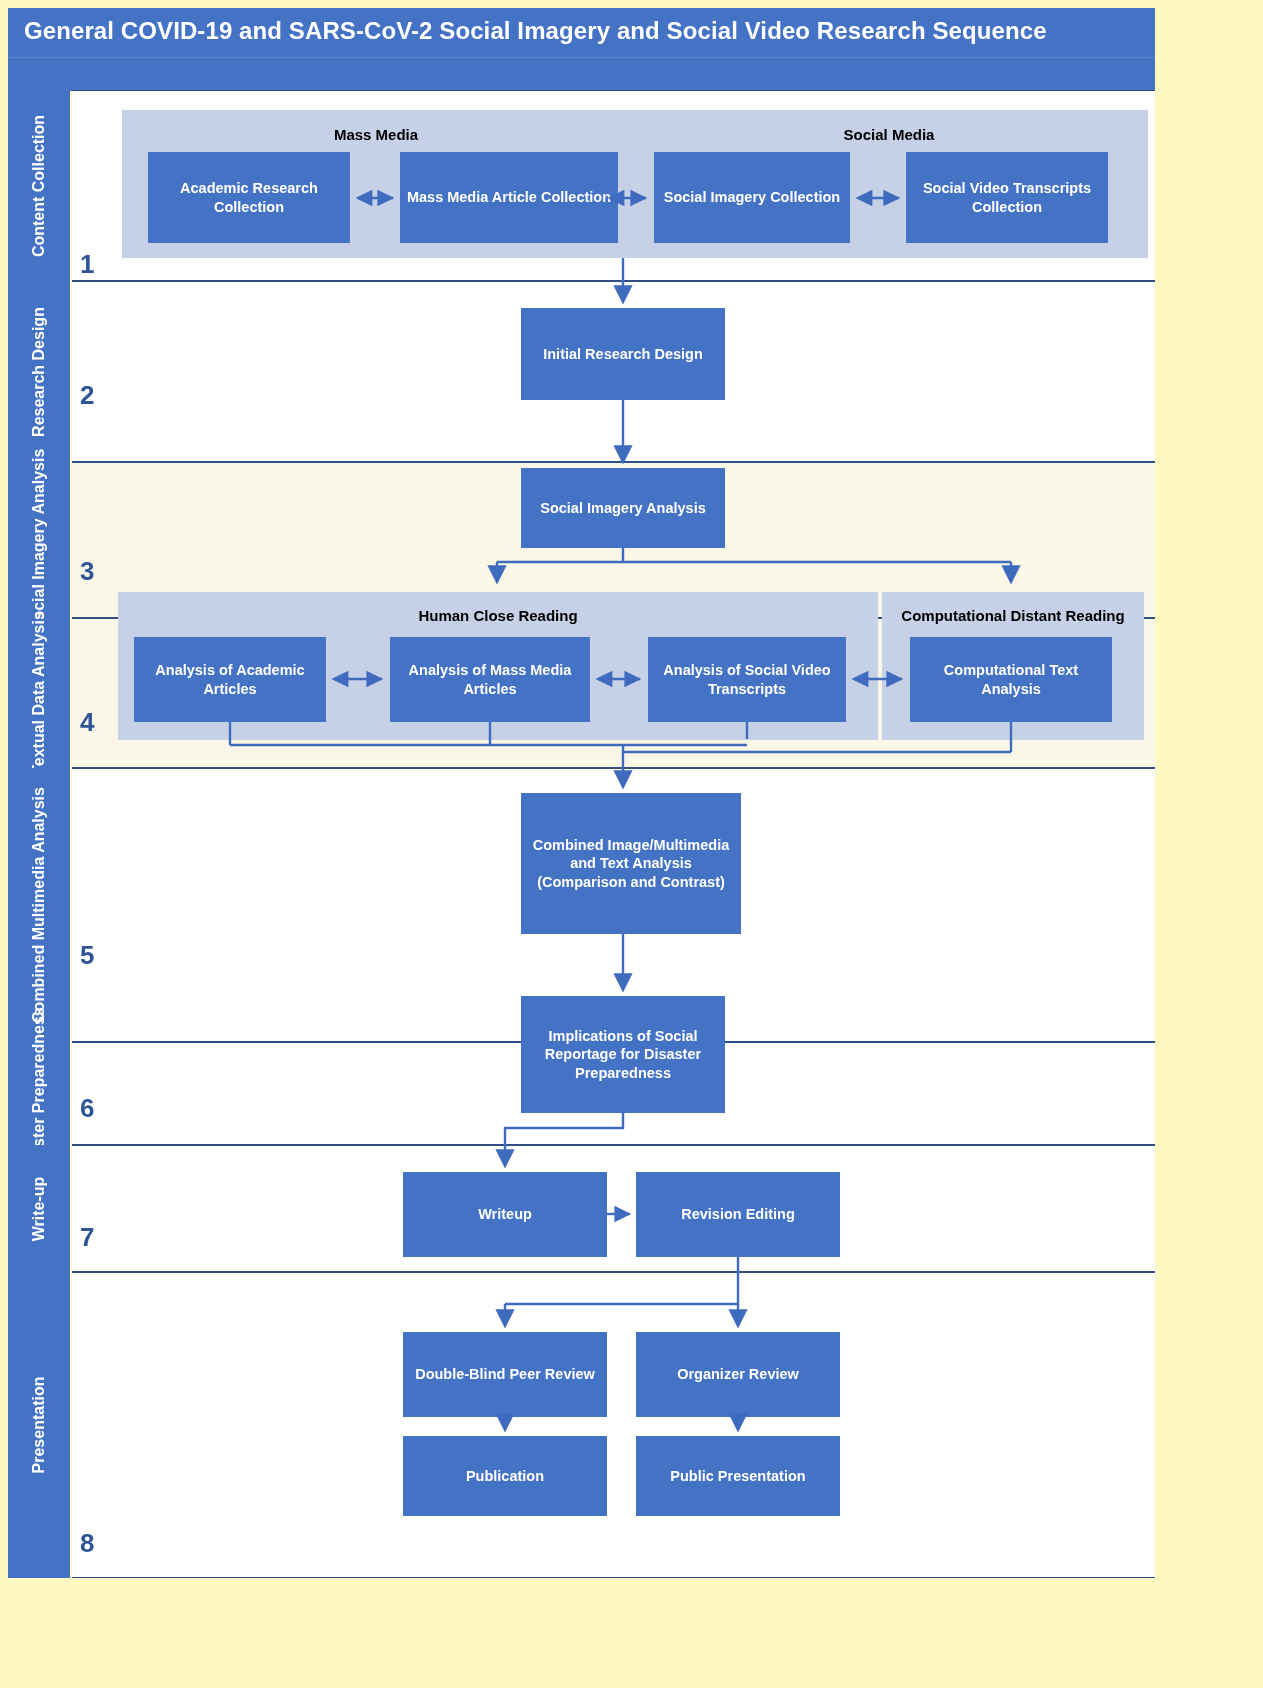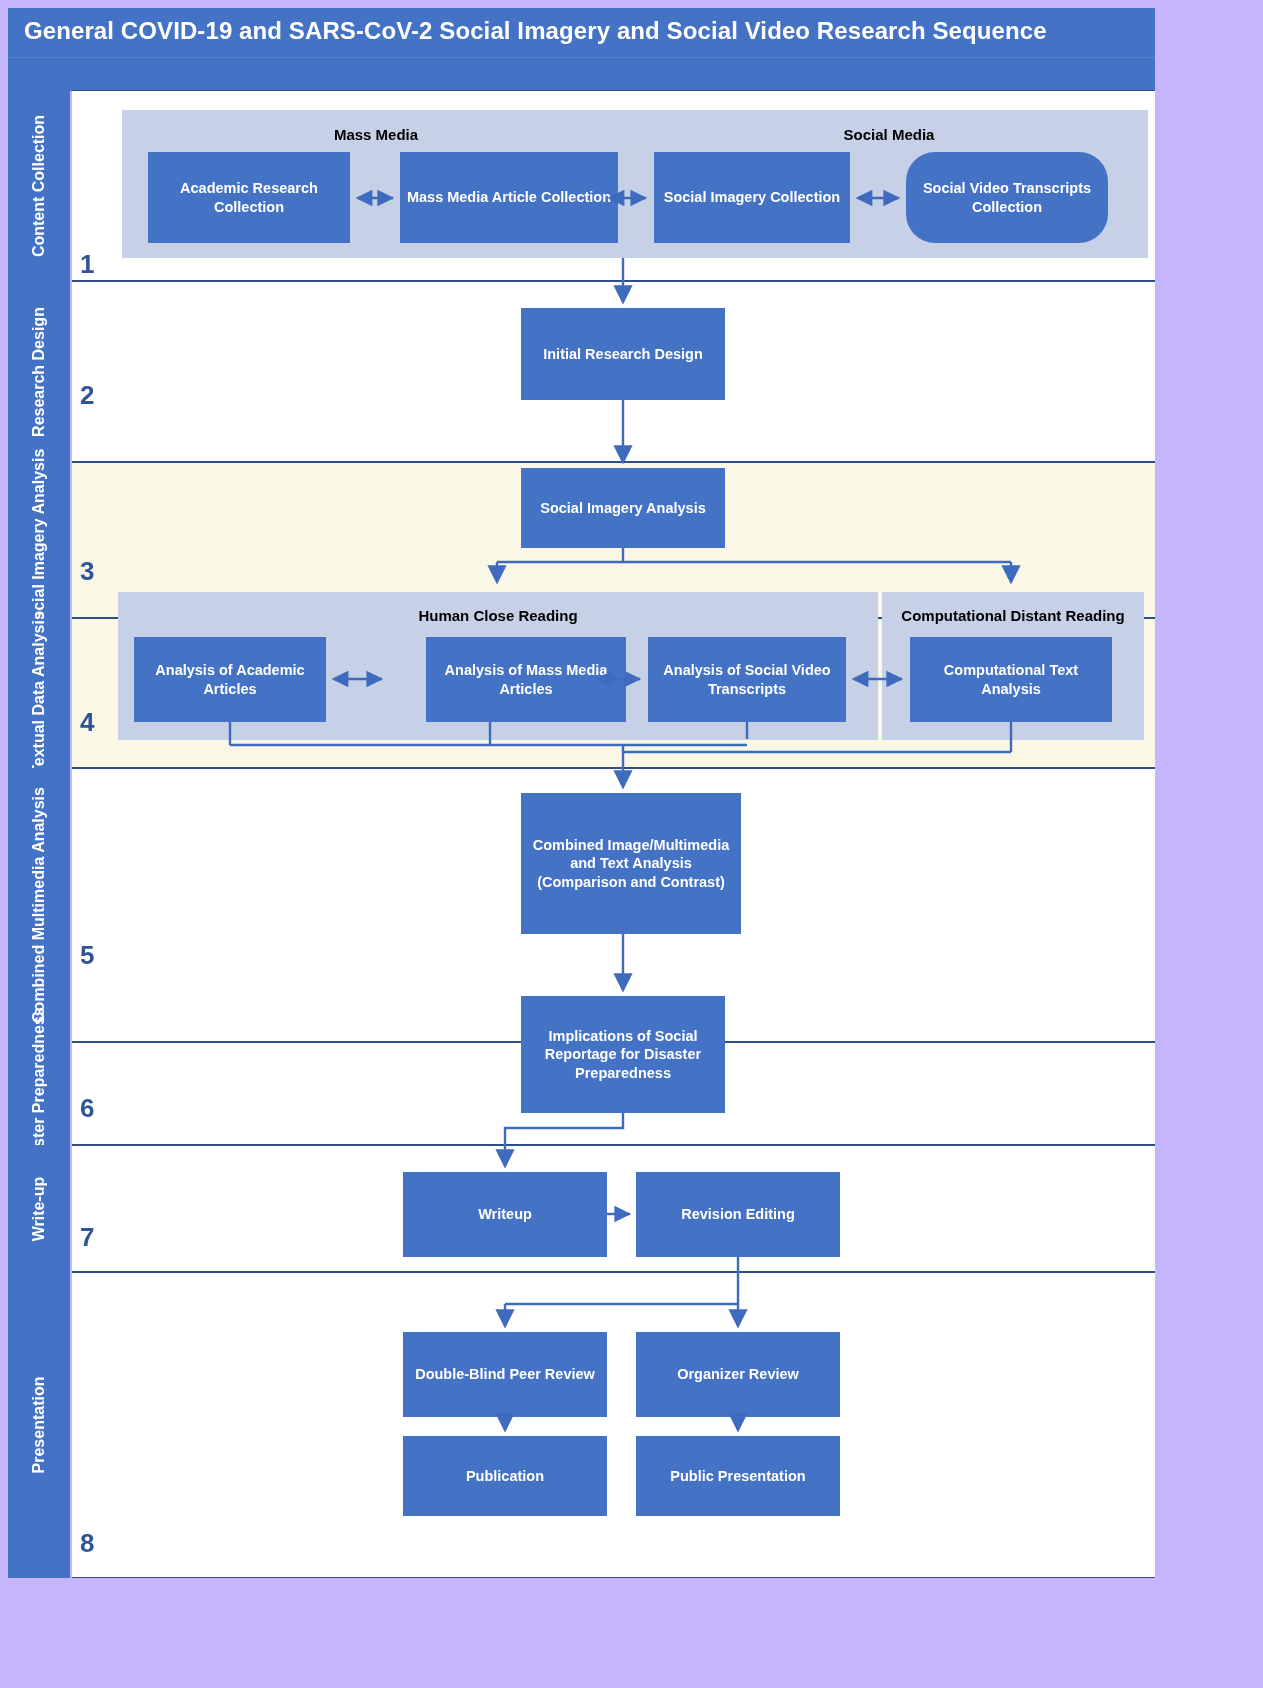--- a/index.html
+++ b/index.html
@@ -1,17 +1,17 @@
 <!DOCTYPE html>
 <html><head>
 <meta charset="utf-8">
 <style>
   html,body{margin:0;padding:0;background:#ffffff;}
   body{font-family:"Liberation Sans",sans-serif;}
-  #page{position:relative;width:1263px;height:1688px;overflow:hidden;background:#c4b5fd;}
+  #page{position:relative;width:1263px;height:1688px;overflow:hidden;background:#fef9c3;}
 
   
   .titlebar{position:absolute;left:8px;top:8px;width:1147px;height:49px;background:#4472C4;}
   .titlebar .t{position:absolute;left:16px;top:9px;font-size:24px;font-weight:bold;color:#ffffff;letter-spacing:0.1px;white-space:nowrap;}
   .subband{position:absolute;left:8px;top:57px;width:1147px;height:33px;background:#4472C4;border-top:1px solid #5a82cf;}
 
   
   .lane{position:absolute;left:8px;width:1147px;box-sizing:border-box;}
   .lane .label{position:absolute;left:0;top:0;width:62px;height:100%;background:#4472C4;color:#fff;}
   .lane .label span{position:absolute;left:50%;top:50%;transform:translate(-50%,-50%) rotate(-90deg);
@@ -48,21 +48,21 @@
   <div class="num" style="position:absolute;left:80px;top:249px;font-size:26px;font-weight:bold;color:#2F5597;z-index:9;">1</div>
 
   <div class="group" style="left:122px;top:110px;width:508px;height:148px;"></div>
   <div class="group" style="left:630px;top:110px;width:518px;height:148px;"></div>
   <div class="grouptitle" style="left:122px;top:126px;width:508px;">Mass Media</div>
   <div class="grouptitle" style="left:630px;top:126px;width:518px;">Social Media</div>
 
   <div class="box" style="left:148px;top:152px;width:202px;height:91px;">Academic Research Collection</div>
   <div class="box" style="left:400px;top:152px;width:218px;height:91px;">Mass Media Article Collection</div>
   <div class="box" style="left:654px;top:152px;width:196px;height:91px;">Social Imagery Collection</div>
-  <div class="box" style="left:906px;top:152px;width:202px;height:91px;border-radius:29px;">Social Video Transcripts Collection</div>
+  <div class="box" style="left:906px;top:152px;width:202px;height:91px;">Social Video Transcripts Collection</div>
 
   <div class="lane" style="top:281px;height:181px;">
     <div class="label">
       <span>Research Design</span>
       </div>
     <div class="body"></div>
   </div>
   <div style="position:absolute;left:80px;top:380px;font-size:26px;font-weight:bold;color:#2F5597;z-index:9;">2</div>
   <div class="box" style="left:521px;top:308px;width:204px;height:92px;">Initial Research Design</div>
 
@@ -82,21 +82,21 @@
     <div class="body cream"></div>
   </div>
   <div style="position:absolute;left:80px;top:707px;font-size:26px;font-weight:bold;color:#2F5597;z-index:9;">4</div>
 
   <div class="group" style="left:118px;top:592px;width:760px;height:148px;"></div>
   <div class="group" style="left:882px;top:592px;width:262px;height:148px;"></div>
   <div class="grouptitle" style="left:118px;top:607px;width:760px;">Human Close Reading</div>
   <div class="grouptitle" style="left:882px;top:607px;width:262px;">Computational Distant Reading</div>
 
   <div class="box" style="left:134px;top:637px;width:192px;height:85px;">Analysis of Academic Articles</div>
-  <div class="box" style="left:390px;top:637px;width:200px;height:85px;margin-left:36px;">Analysis of Mass Media Articles</div>
+  <div class="box" style="left:390px;top:637px;width:200px;height:85px;">Analysis of Mass Media Articles</div>
   <div class="box" style="left:648px;top:637px;width:198px;height:85px;">Analysis of Social Video Transcripts</div>
   <div class="box" style="left:910px;top:637px;width:202px;height:85px;">Computational Text Analysis</div>
 
   <div class="lane" style="top:768px;height:274px;">
     <div class="label">
       <span>Combined Multimedia Analysis</span>
       </div>
     <div class="body"></div>
   </div>
   <div style="position:absolute;left:80px;top:940px;font-size:26px;font-weight:bold;color:#2F5597;z-index:9;">5</div>

